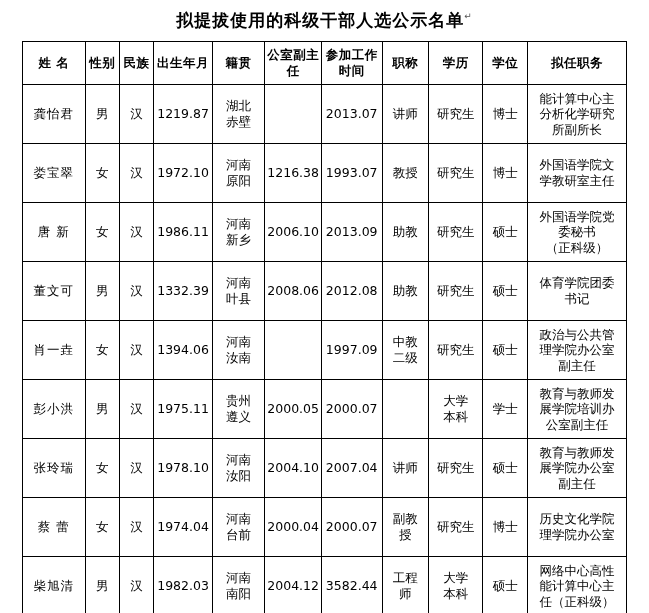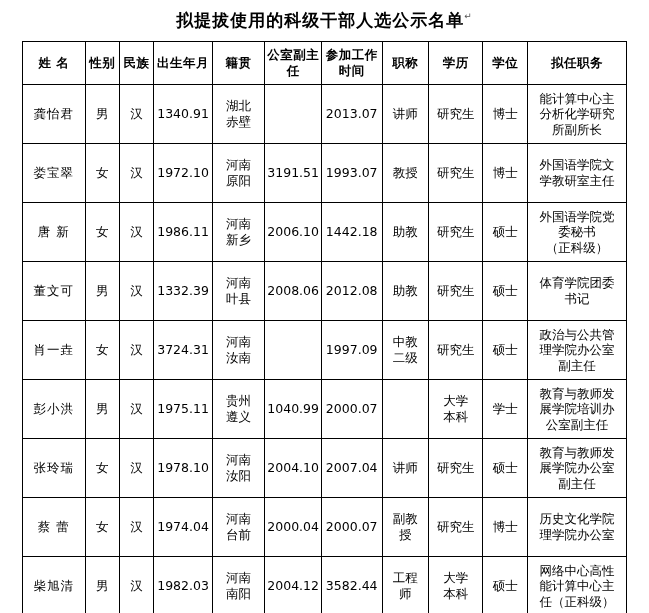--- a/index.html
+++ b/index.html
@@ -153,21 +153,21 @@
             <td class="name">
               <span class="cell-inner">龚怡君</span>
             </td>
             <td>
               <span class="cell-inner">男</span>
             </td>
             <td>
               <span class="cell-inner">汉</span>
             </td>
             <td>
-              <span class="cell-inner">1340.91</span>
+              <span class="cell-inner">1219.87</span>
             </td>
             <td class="multiline">
               <span class="cell-inner">湖北
 赤壁</span>
             </td>
             <td>
               <span class="cell-inner"></span>
             </td>
             <td>
               <span class="cell-inner">2013.07</span>
@@ -198,21 +198,21 @@
               <span class="cell-inner">汉</span>
             </td>
             <td>
               <span class="cell-inner">1972.10</span>
             </td>
             <td class="multiline">
               <span class="cell-inner">河南
 原阳</span>
             </td>
             <td>
-              <span class="cell-inner">3191.51</span>
+              <span class="cell-inner">1216.38</span>
             </td>
             <td>
               <span class="cell-inner">1993.07</span>
             </td>
             <td>
               <span class="cell-inner">教授</span>
             </td>
             <td>
               <span class="cell-inner">研究生</span>
             </td>
@@ -238,21 +238,21 @@
               <span class="cell-inner">1986.11</span>
             </td>
             <td class="multiline">
               <span class="cell-inner">河南
 新乡</span>
             </td>
             <td>
               <span class="cell-inner">2006.10</span>
             </td>
             <td>
-              <span class="cell-inner">1442.18</span>
+              <span class="cell-inner">2013.09</span>
             </td>
             <td>
               <span class="cell-inner">助教</span>
             </td>
             <td>
               <span class="cell-inner">研究生</span>
             </td>
             <td>
               <span class="cell-inner">硕士</span>
             </td>
@@ -303,21 +303,21 @@
             <td class="name">
               <span class="cell-inner">肖一垚</span>
             </td>
             <td>
               <span class="cell-inner">女</span>
             </td>
             <td>
               <span class="cell-inner">汉</span>
             </td>
             <td>
-              <span class="cell-inner">3724.31</span>
+              <span class="cell-inner">1394.06</span>
             </td>
             <td class="multiline">
               <span class="cell-inner">河南
 汝南</span>
             </td>
             <td>
               <span class="cell-inner"></span>
             </td>
             <td>
               <span class="cell-inner">1997.09</span>
@@ -349,21 +349,21 @@
               <span class="cell-inner">汉</span>
             </td>
             <td>
               <span class="cell-inner">1975.11</span>
             </td>
             <td class="multiline">
               <span class="cell-inner">贵州
 遵义</span>
             </td>
             <td>
-              <span class="cell-inner">1040.99</span>
+              <span class="cell-inner">2000.05</span>
             </td>
             <td>
               <span class="cell-inner">2000.07</span>
             </td>
             <td>
               <span class="cell-inner"></span>
             </td>
             <td class="multiline">
               <span class="cell-inner">大学
 本科</span>

